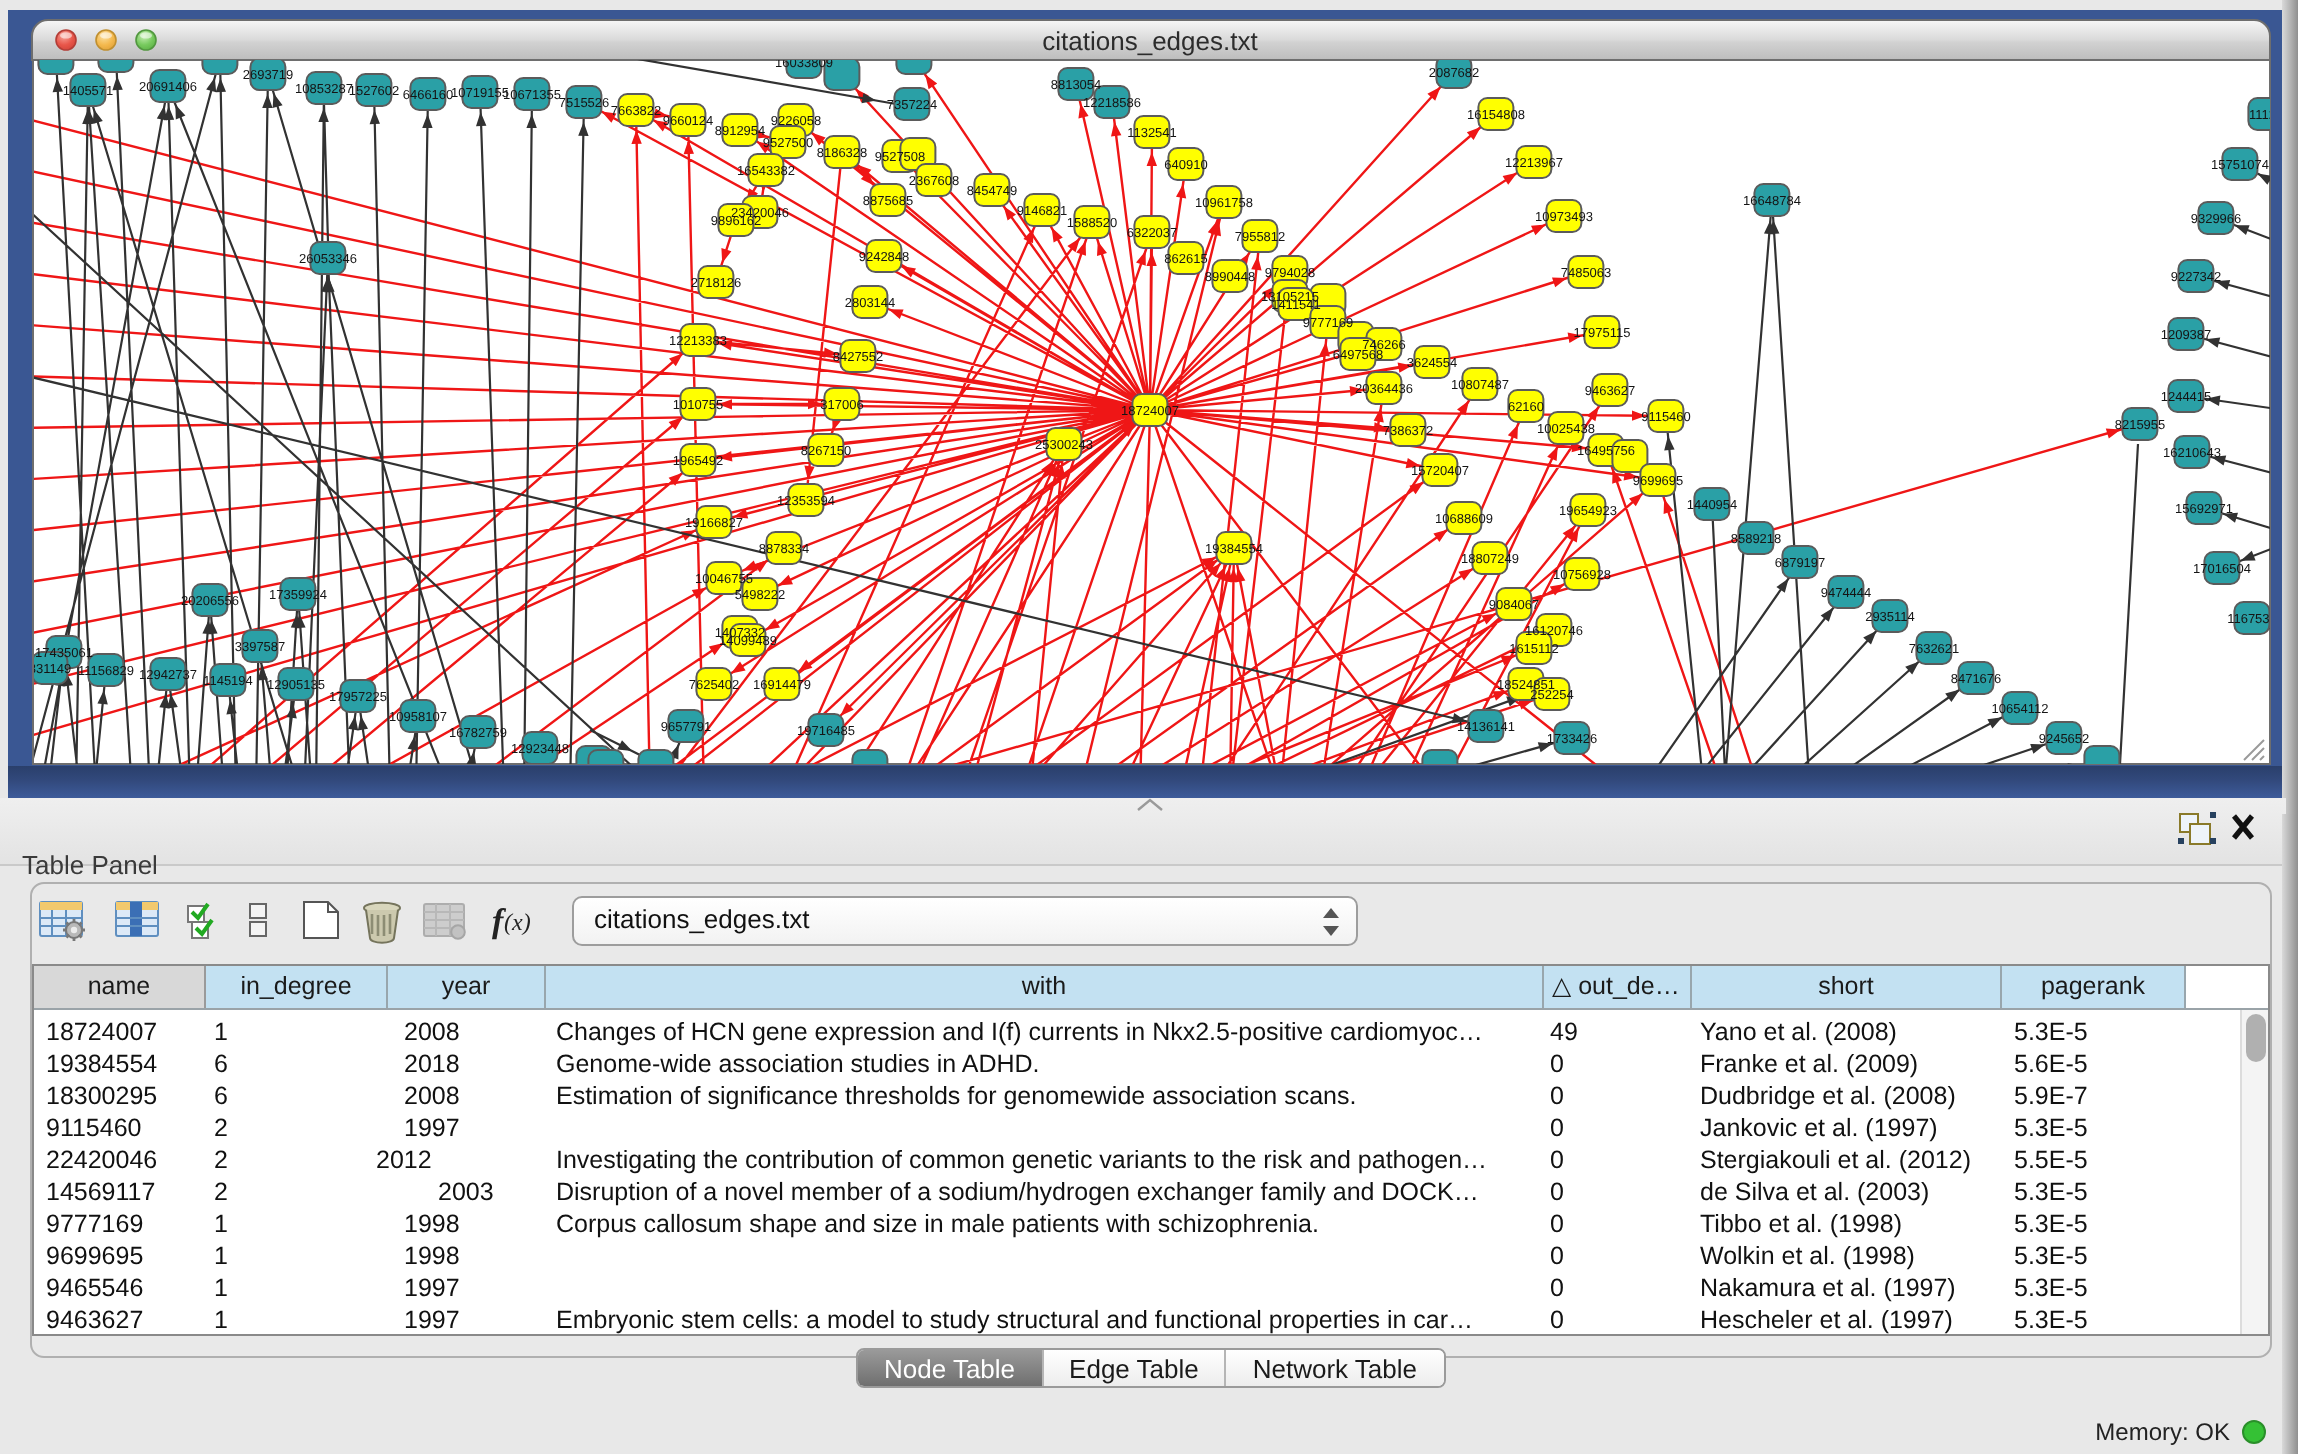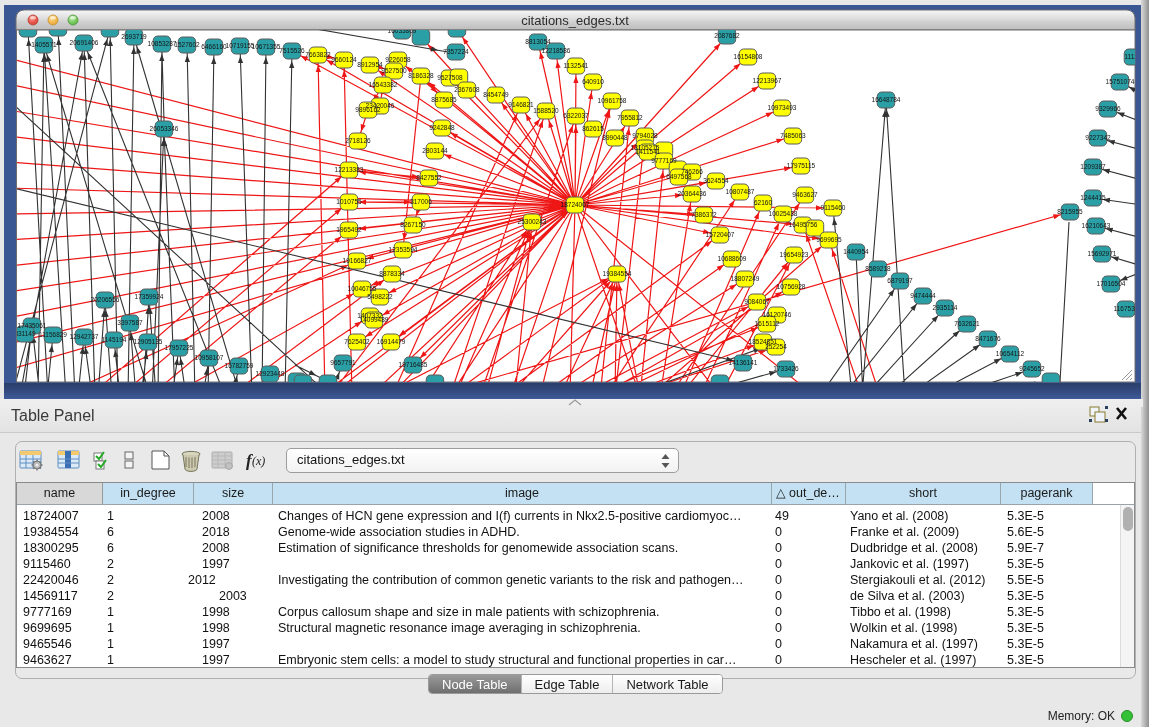--- a/index.html
+++ b/index.html
@@ -1,16 +1,16 @@
 <!DOCTYPE html>
 <html><head><meta charset="utf-8"><style>
 *{margin:0;padding:0;box-sizing:border-box}
 body{width:1149px;height:727px;font-family:"Liberation Sans",sans-serif;background:#e8e8e8;position:relative;overflow:hidden}
 .panelhead{position:absolute;left:0;top:399px;width:1143px;height:34px;background:linear-gradient(#efefef,#e3e3e3);border-bottom:1px solid #c9c9c9}
-.panelhead .t{position:absolute;left:11px;top:8px;font-size:16px;color:#3a3a3a}
+.panelhead .t{position:absolute;left:11px;top:26px;font-size:13px;color:#3a3a3a}
 .container{position:absolute;left:15px;top:441px;width:1121px;height:238px;background:#e9e9e9;border:1px solid #b0b0b0;border-radius:7px}
 .combo{position:absolute;left:286px;top:448px;width:393px;height:25px;background:linear-gradient(#ffffff,#f2f2f2);border:1px solid #9d9d9d;border-radius:5px;font-size:13px;color:#111;line-height:22px;padding-left:10px}
 .tablewrap{position:absolute;left:16px;top:482px;width:1119px;height:186px;background:#ffffff;border:1px solid #8a8a8a;overflow:hidden}
 .hdr{position:absolute;left:0;top:0;height:21px;font-size:12.5px;color:#1a1a1a;text-align:center;line-height:21px;border-right:1px solid #98a6ad;background:#c3e1f2}
 .row{position:absolute;left:0;width:1119px;height:16px;font-size:12.5px;color:#111}
 .row span{position:absolute;top:1px;white-space:nowrap}
 .ell{overflow:hidden}
 .tabs{position:absolute;left:428px;top:674px;height:20px;display:flex;border:1px solid #9a9a9a;border-radius:4px;overflow:hidden;background:#fff}
 .tabs div{padding:0 13px;font-size:13px;line-height:19px;color:#1a1a1a;background:linear-gradient(#ffffff,#ededed);border-right:1px solid #b5b5b5}
 .tabs div:last-child{border-right:none}
@@ -421,22 +421,22 @@
 <div class="combo">citations_edges.txt
 <svg width="9" height="14" style="position:absolute;right:8px;top:5px">
       <path d="M4.5 0 L8.5 5 H0.5 Z" fill="#555"></path>
       <path d="M4.5 14 L8.5 9 H0.5 Z" fill="#555"></path>
     </svg>
 </div>
 <div class="tablewrap">
     <div style="position:absolute;left:0;top:21px;width:1119px;height:1px;background:#9aa3a8"></div>
 <div class="hdr" style="left:0px;width:86px;background:#d8d8d8;border-right:1px solid #9a9a9a">name</div>
 <div class="hdr" style="left:86px;width:91px">in_degree</div>
-<div class="hdr" style="left:177px;width:79px">size</div>
-<div class="hdr" style="left:256px;width:499px">image</div>
+<div class="hdr" style="left:177px;width:79px">year</div>
+<div class="hdr" style="left:256px;width:499px">with</div>
 <div class="hdr" style="left:755px;width:74px;text-align:left;padding-left:4px">△ out_de…</div>
 <div class="hdr" style="left:829px;width:155px">short</div>
 <div class="hdr" style="left:984px;width:92px">pagerank</div>
 <div class="scroll">
       <div class="thumb"></div>
     </div>
 </div>
 <div class="row" style="top:508px">
 <span style="left:23px">18724007</span>
     <span style="left:107px">1</span>
@@ -478,38 +478,38 @@
     <span style="left:188px">2012</span>
 <span style="left:278px;width:486px" class="ell">Investigating the contribution of common genetic variants to the risk and pathogen…</span>
     <span style="left:775px">0</span>
 <span style="left:850px">Stergiakouli et al. (2012)</span>
     <span style="left:1007px">5.5E-5</span>
   </div>
 <div class="row" style="top:588px">
 <span style="left:23px">14569117</span>
     <span style="left:107px">2</span>
     <span style="left:219px">2003</span>
+<span style="left:278px;width:486px" class="ell">Disruption of a novel member of a sodium/hydrogen exchanger family and DOCK…</span>
     <span style="left:775px">0</span>
 <span style="left:850px">de Silva et al. (2003)</span>
     <span style="left:1007px">5.3E-5</span>
   </div>
 <div class="row" style="top:604px">
 <span style="left:23px">9777169</span>
     <span style="left:107px">1</span>
     <span style="left:202px">1998</span>
 <span style="left:278px;width:486px" class="ell">Corpus callosum shape and size in male patients with schizophrenia.</span>
     <span style="left:775px">0</span>
 <span style="left:850px">Tibbo et al. (1998)</span>
     <span style="left:1007px">5.3E-5</span>
   </div>
 <div class="row" style="top:620px">
 <span style="left:23px">9699695</span>
     <span style="left:107px">1</span>
     <span style="left:202px">1998</span>
-<span style="left:278px;width:486px" class="ell">Structural magnetic resonance image averaging in schizophrenia.</span>
     <span style="left:775px">0</span>
 <span style="left:850px">Wolkin et al. (1998)</span>
     <span style="left:1007px">5.3E-5</span>
   </div>
 <div class="row" style="top:636px">
 <span style="left:23px">9465546</span>
     <span style="left:107px">1</span>
     <span style="left:202px">1997</span>
     <span style="left:775px">0</span>
 <span style="left:850px">Nakamura et al. (1997)</span>

